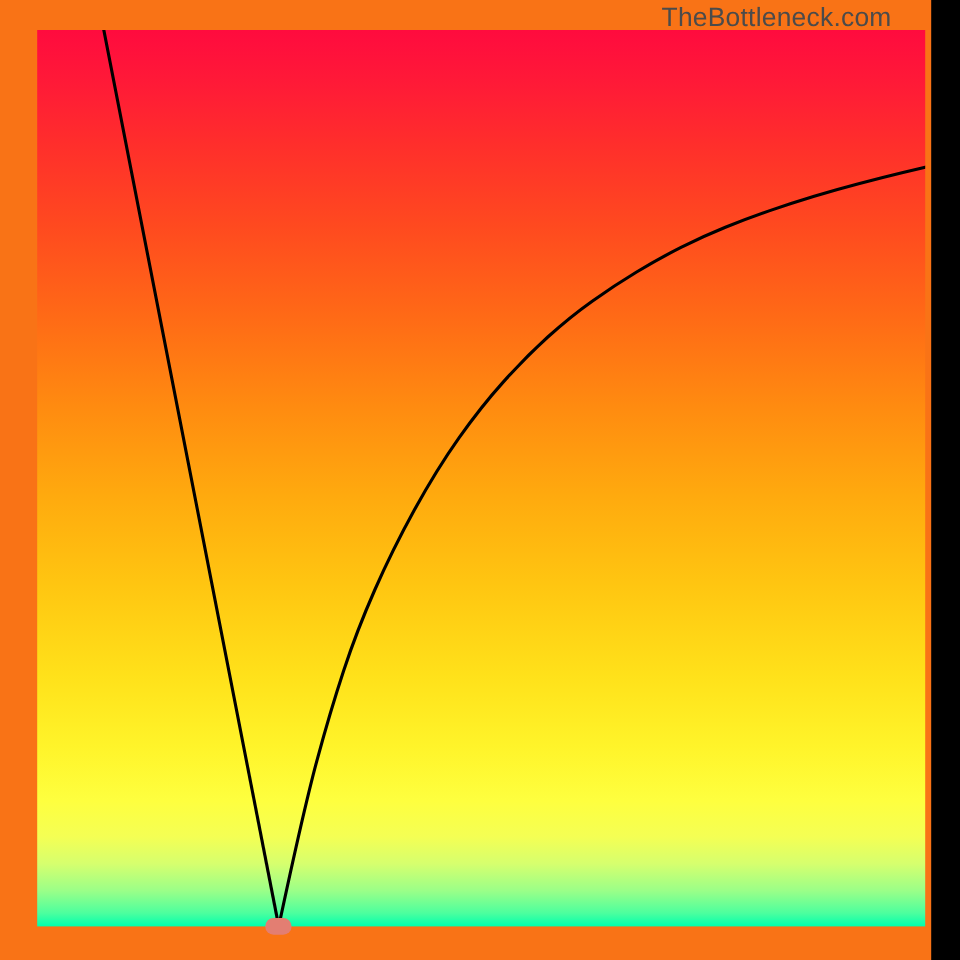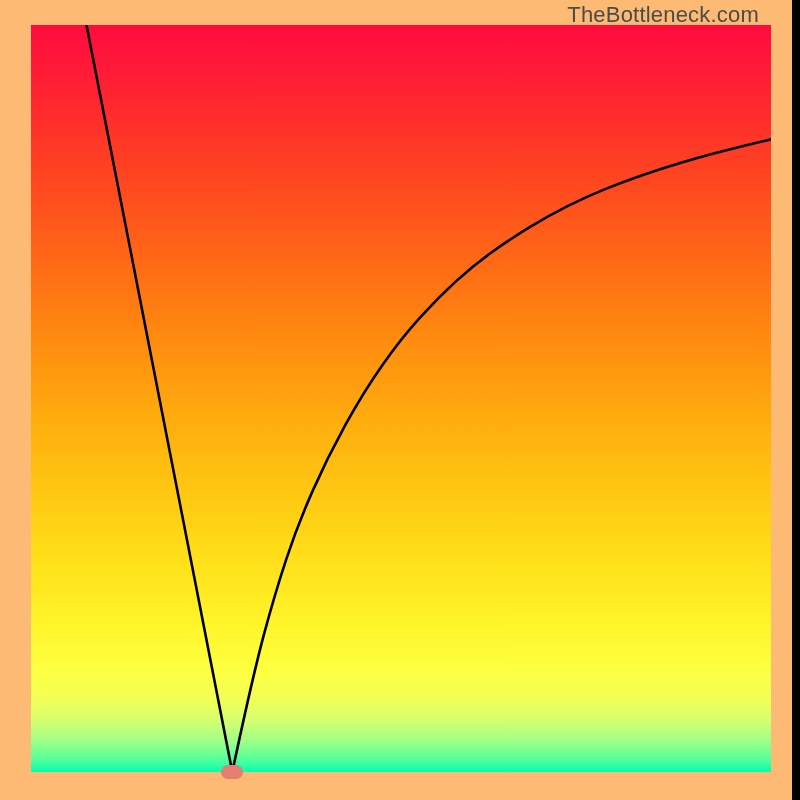--- a/index.html
+++ b/index.html
@@ -9,22 +9,21 @@
     height: 800px;
     overflow: hidden;
     background: #000;
     font-family: Arial, Helvetica, sans-serif;
   }
   .frame {
     position: absolute;
     top: 0; left: 0;
     width: 776px;
     height: 800px;
-    background: #fdba74;
-    padding-left: 16px;
+    background: #f97316;
   }
   .plot-area {
     position: absolute;
     background: linear-gradient(
       to bottom,
       #ff0b3e 0%,
       #ff1a37 6%,
       #ff2f2b 13%,
       #ff4a1f 22%,
       #ff6a16 32%,

